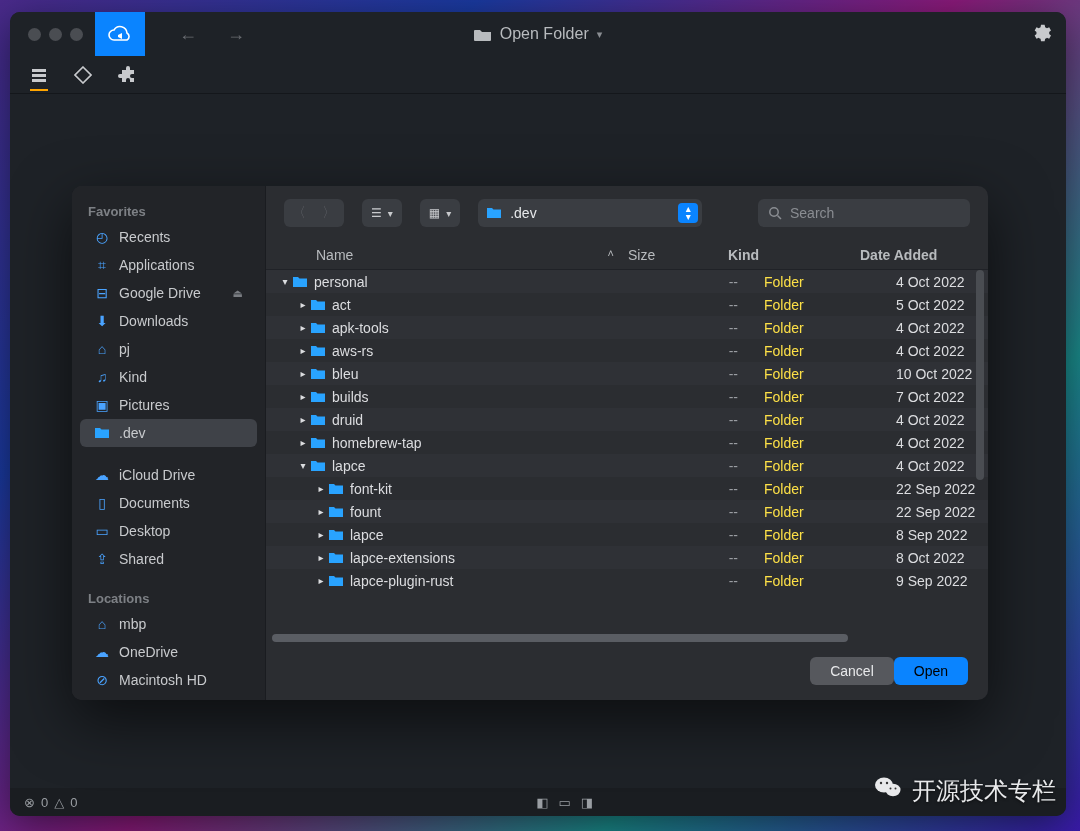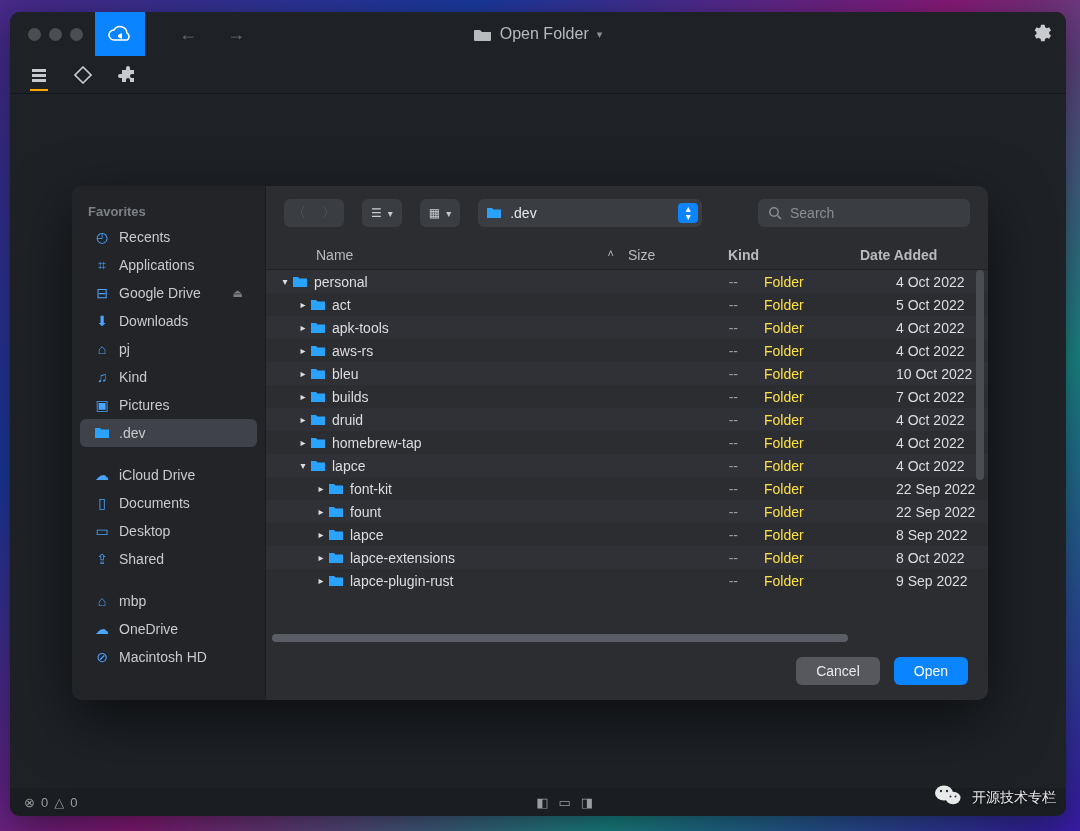--- a/index.html
+++ b/index.html
@@ -102,31 +102,31 @@
 .row .rsize{ flex:0 0 100px; text-align:right; padding-right:26px; color:#9a9da2; }
 .row .rkind{ flex:0 0 132px; color:#fde047;}
 .row .rdate{ flex:0 0 92px; color:#dcdde0; white-space:nowrap; overflow:hidden;}
 .row[data-indent="0"] .pad{ width:12px;}
 .row[data-indent="1"] .pad{ width:30px;}
 .row[data-indent="2"] .pad{ width:48px;}
 .vscroll{
   position:absolute; right:4px; top:0; width:8px; height:210px; background:#4a4d52; border-radius:4px;
 }
 .dlg-footer{
-  height:58px; display:flex; align-items:center; justify-content:flex-end; gap:14px; padding:16px 20px;
+  height:58px; display:flex; align-items:center; justify-content:flex-end; padding:16px 20px;
 }
 .btn{
   height:28px; padding:0 20px; border-radius:6px; border:none; font-size:14px; cursor:pointer;
 }
 .btn.cancel{ background:#56585d; color:#e8e9eb;}
-.btn.primary{ background:#0a84ff; color:#ffffff;}
+.btn.primary{ background:#0a84ff; color:#000000;}
 
 .watermark{
-  position:absolute; right:24px; bottom:24px; color:#e8e9eb; font-size:14px;
-  display:flex; align-items:flex-end; gap:10px; font-weight:500;
+  position:absolute; right:24px; bottom:24px; color:#e8e9eb; font-size:24px;
+  display:flex; align-items:flex-start; gap:10px; font-weight:500;
   text-shadow:0 1px 3px rgba(0,0,0,.6);
 }
 .watermark .wm-ic{ font-size:22px; }
 svg{ display:block; }
 </style>
 </head>
 <body>
 
 <div class="app-window">
 
@@ -247,20 +247,21 @@
         </div>
         <div class="sb-item">
           <span class="ic">▭</span>
           <span>Desktop</span>
         </div>
         <div class="sb-item">
           <span class="ic">⇪</span>
           <span>Shared</span>
         </div>
         <div style="height: 14px;"></div>
+        <div class="sb-section">Locations</div>
         <div class="sb-item">
           <span class="ic">⌂</span>
           <span>mbp</span>
         </div>
         <div class="sb-item">
           <span class="ic">☁</span>
           <span>OneDrive</span>
         </div>
         <div class="sb-item">
           <span class="ic">⊘</span>

